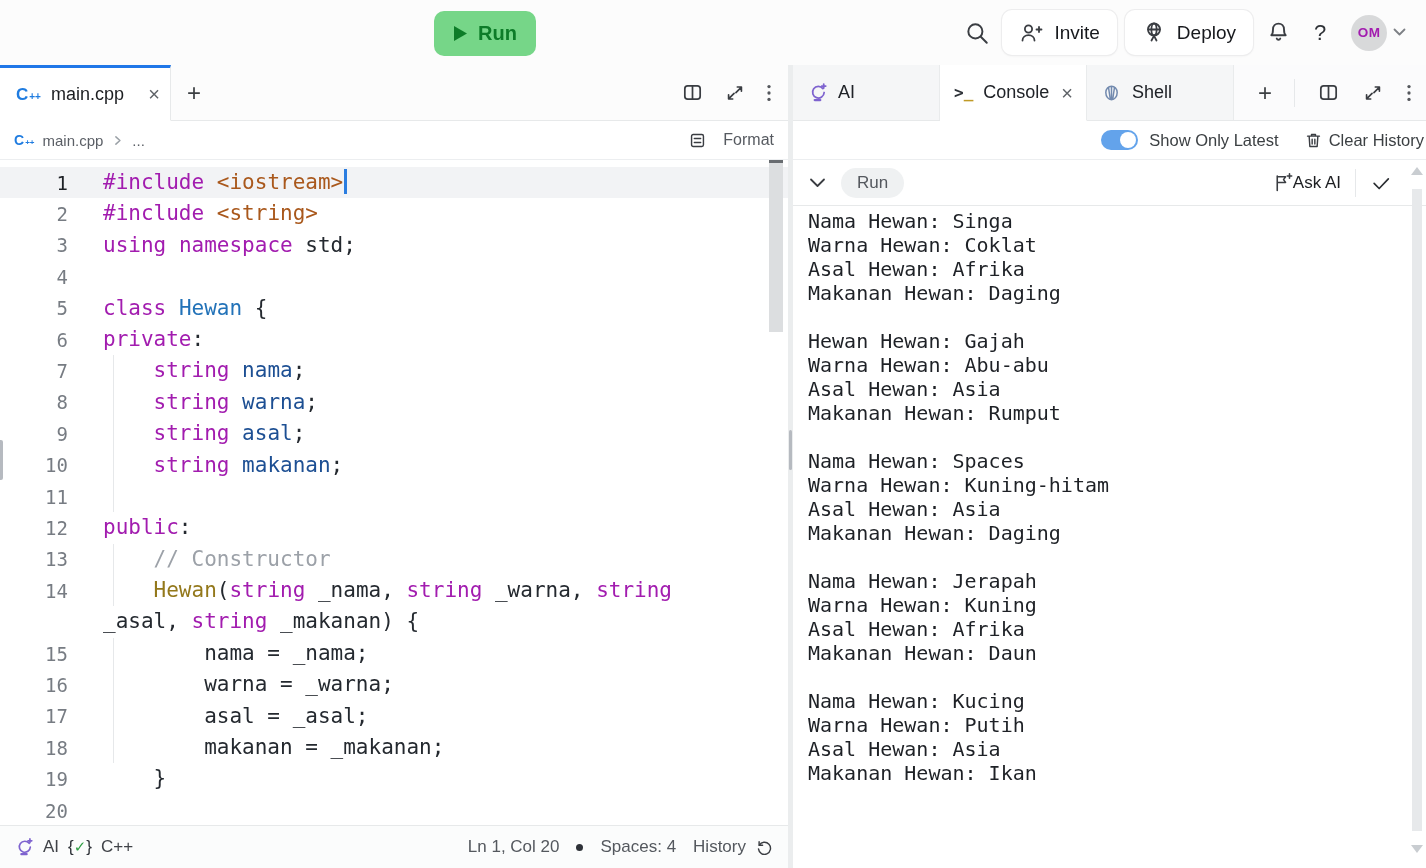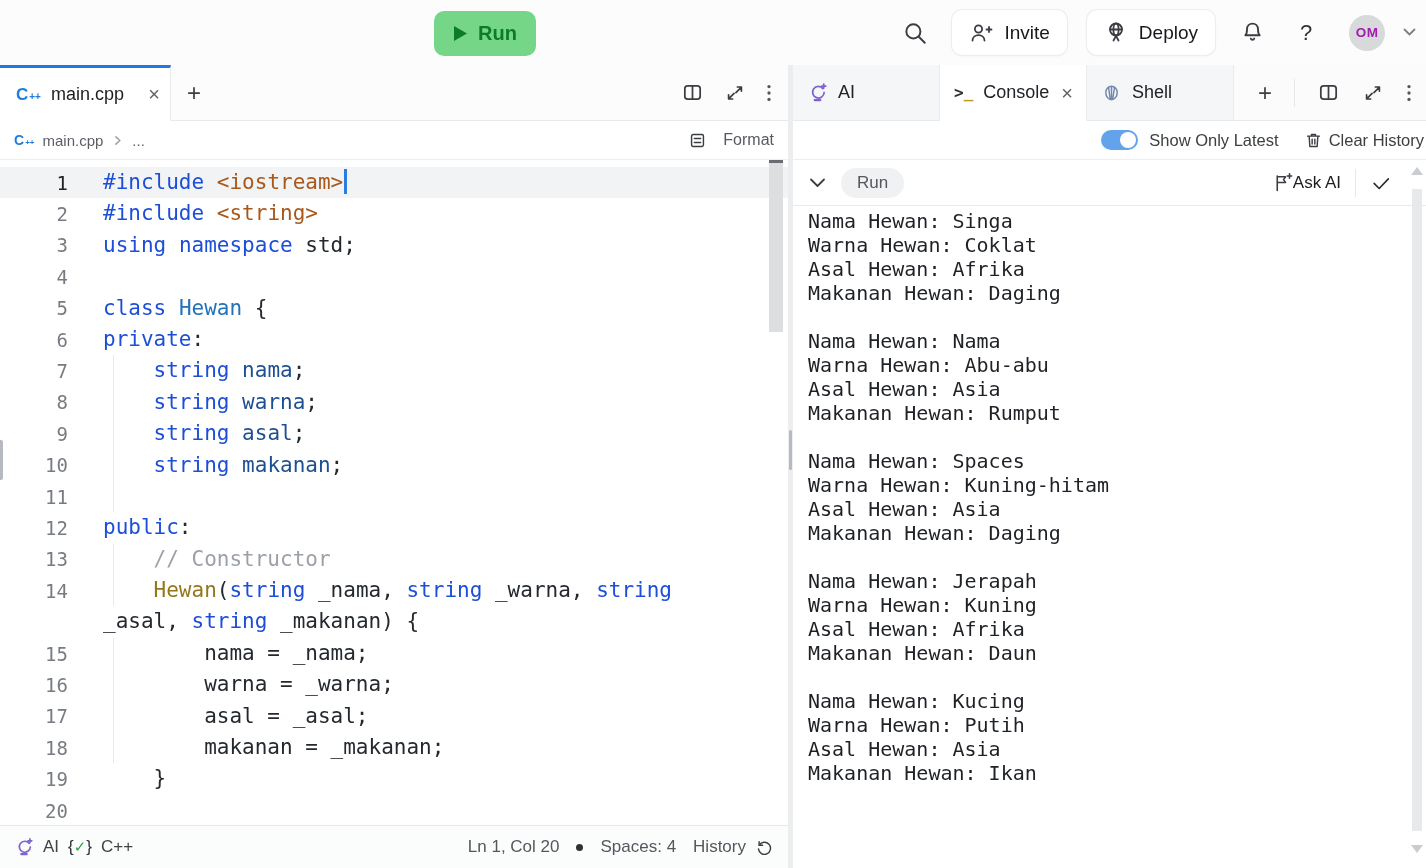--- a/index.html
+++ b/index.html
@@ -4,21 +4,21 @@
 <style>
   html,body{margin:0;padding:0;}
   body{width:1426px;height:868px;overflow:hidden;font-family:"Liberation Sans",sans-serif;background:#ffffff;position:relative;color:#22252a;}
   .app{position:absolute;inset:0;background:#fdfdfd;}
   svg{display:block;}
   .ic{stroke:#3a3d42;fill:none;stroke-width:1.8;stroke-linecap:round;stroke-linejoin:round;}
 
   
   .header{position:absolute;left:0;top:0;width:1426px;height:65px;background:#fcfcfc;}
   .run-btn{position:absolute;left:434px;top:11px;width:102px;height:45px;background:#76d688;border-radius:10px;display:flex;align-items:center;justify-content:center;gap:10px;color:#0d7c28;font-size:20px;font-weight:600;cursor:pointer;}
-  .hdr-right{position:absolute;right:10px;top:0;height:65px;display:flex;align-items:center;gap:12px;}
+  .hdr-right{position:absolute;right:20px;top:0;height:65px;display:flex;align-items:center;}
   .icon-btn{width:42px;height:42px;display:flex;align-items:center;justify-content:center;border-radius:8px;cursor:pointer;}
   .btn-card{height:45px;padding:0 17px;background:#fff;border-radius:10px;box-shadow:0 0 0 1px #ededee,0 1px 3px rgba(0,0,0,.06);display:flex;align-items:center;gap:11px;font-size:19px;color:#17191d;cursor:pointer;margin:0 4px;}
   .help{font-size:22px;color:#2f3237;font-weight:500;}
   .avatar{width:36px;height:36px;border-radius:50%;background:#d8d9da;color:#a21caf;display:flex;align-items:center;justify-content:center;font-size:13.5px;font-weight:bold;letter-spacing:.5px;margin-left:10px;}
   .av-chev{margin-left:6px;color:#7d8085;}
 
   
   .pane-left{position:absolute;left:0;top:65px;width:788px;height:803px;display:flex;flex-direction:column;background:#fff;}
   .vdivider{position:absolute;left:788px;top:65px;width:5px;height:803px;background:#ebedee;}
   .handle-mid{position:absolute;left:789px;top:430px;width:3px;height:40px;background:#b6bac0;border-radius:2px;cursor:col-resize;}
@@ -51,21 +51,21 @@
   .crumb-fmt{margin-left:auto;display:flex;align-items:center;gap:16px;cursor:pointer;color:#565a60;font-size:16px;}
 
   
   .editor{flex:1;position:relative;overflow:hidden;background:#fff;padding-top:7px;box-sizing:border-box;}
   .code-row{position:relative;display:flex;height:31.4px;align-items:center;}
   .code-row.cur{background:#f2f3f5;}
   .gut{flex:none;width:68px;text-align:right;font-family:"DejaVu Sans Mono",monospace;font-size:19px;color:#777c83;user-select:none;}
   .cur .gut{color:#1e2126;}
   .code{flex:1;padding-left:35px;font-family:"DejaVu Sans Mono",monospace;font-size:21px;white-space:pre;line-height:31.4px;position:relative;}
   .gl{position:absolute;left:113px;top:0;bottom:0;width:1px;background:#e6e8ea;}
-  .tk-kw{color:#1d4ed8;text-align:right;}
+  .tk-kw{color:#a21caf;text-align:right;}
   .tk-type{color:#2272b8;}
   .tk-str{color:#a9581c;}
   .tk-pl{color:#24292f;}
   .tk-cm{color:#9ca1a8;}
   .tk-fn{color:#93781b;}
   .tk-var{color:#1d4f93;}
   .caret{display:inline-block;width:2.5px;height:25px;background:#2b7de0;vertical-align:-5px;margin-left:1px;}
   .ed-scroll{position:absolute;right:5px;top:0;width:14px;height:100%;}
   .ed-thumb{position:absolute;left:0;right:0;top:0;height:172px;background:#dcdee0;border-top:3px solid #686c70;box-sizing:border-box;}
 
@@ -402,21 +402,21 @@
       </div>
     </div>
 
     <div class="output">
       <div id="console-lines">
           <div class="console-line">Nama Hewan: Singa</div>
           <div class="console-line">Warna Hewan: Coklat</div>
           <div class="console-line">Asal Hewan: Afrika</div>
           <div class="console-line">Makanan Hewan: Daging</div>
           <div class="console-line"></div>
-          <div class="console-line">Nama Hewan: Nama</div>
+          <div class="console-line">Hewan Hewan: Gajah</div>
           <div class="console-line">Warna Hewan: Abu-abu</div>
           <div class="console-line">Asal Hewan: Asia</div>
           <div class="console-line">Makanan Hewan: Rumput</div>
           <div class="console-line"></div>
           <div class="console-line">Nama Hewan: Spaces</div>
           <div class="console-line">Warna Hewan: Kuning-hitam</div>
           <div class="console-line">Asal Hewan: Asia</div>
           <div class="console-line">Makanan Hewan: Daging</div>
           <div class="console-line"></div>
           <div class="console-line">Nama Hewan: Jerapah</div>

